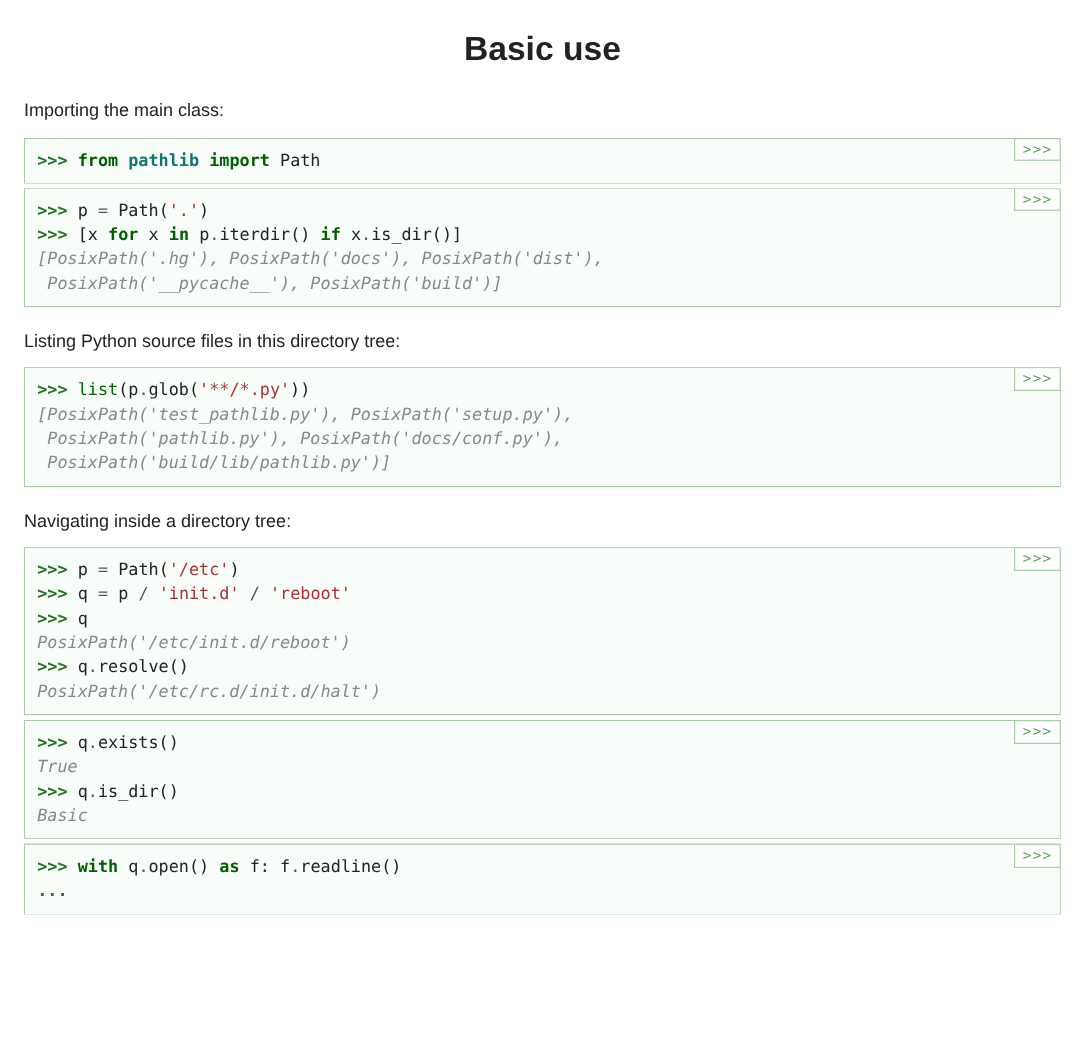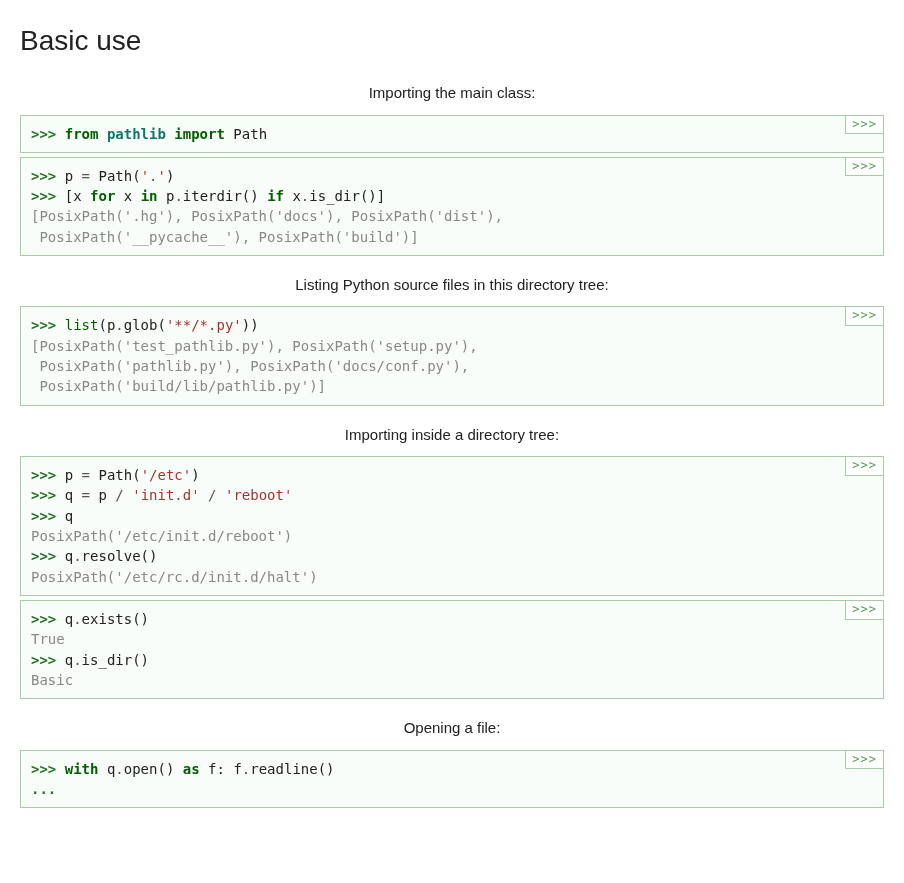--- a/index.html
+++ b/index.html
@@ -5,29 +5,29 @@
   body {
     font-family: "Segoe UI", "Helvetica Neue", Arial, sans-serif;
     margin: 0;
     padding: 10px 20px;
     color: #222;
     background: #fff;
     font-size: 15px;
     line-height: 1.5;
   }
   h2 {
-    font-weight: 400;
+    font-weight: 700;
     font-size: 28px;
     margin: 10px 0 20px 0;
     color: #222;
+    text-align: center;
   }
   p.desc {
     margin: 18px 0 10px 0;
     color: #222;
-    text-align: center;
   }
   .highlight {
     position: relative;
     border: 1px solid #a7cba7;
     background: #f9fdf9;
     padding: 8px 10px;
     font-family: Consolas, "DejaVu Sans Mono", Menlo, monospace;
     font-size: 14px;
     line-height: 1.45;
     white-space: pre;
@@ -46,21 +46,21 @@
     padding: 1px 6px;
     cursor: pointer;
     letter-spacing: 1px;
     line-height: 1.3;
   }
   .gp  { color: #267326; font-weight: bold; }   
   .k   { color: #006000; font-weight: bold; }   
   .nn  { color: #0f766e; font-weight: bold; }   
   .nb  { color: #006000; }                      
   .s   { color: #a83232; }                      
-  .go  { color: #888888; }                      
+  .go  { color: #888888; font-style: italic; }                      
   .o   { color: #555; }                         
   .p   { color: #222; }                         
   .n   { color: #222; }                         
 </style>
 </head>
 <body>
 
 <h2>Basic use</h2>
 
 <div id="sections-container">
@@ -68,28 +68,27 @@
     <div class="highlight"><span class="copybutton">&gt;&gt;&gt;</span><span><span class="gp">&gt;&gt;&gt; </span><span class="k">from</span> <span class="nn">pathlib</span> <span class="k">import</span> <span class="n">Path</span></span></div>
     <div class="highlight"><span class="copybutton">&gt;&gt;&gt;</span><span><span class="gp">&gt;&gt;&gt; </span><span class="n">p</span> <span class="o">=</span> <span class="n">Path</span><span class="p">(</span><span class="s">'.'</span><span class="p">)</span>
 <span class="gp">&gt;&gt;&gt; </span><span class="p">[</span><span class="n">x</span> <span class="k">for</span> <span class="n">x</span> <span class="k">in</span> <span class="n">p</span><span class="o">.</span><span class="n">iterdir</span><span class="p">()</span> <span class="k">if</span> <span class="n">x</span><span class="o">.</span><span class="n">is_dir</span><span class="p">()]</span>
 <span class="go">[PosixPath('.hg'), PosixPath('docs'), PosixPath('dist'),</span>
 <span class="go"> PosixPath('__pycache__'), PosixPath('build')]</span></span></div>
     <p class="desc">Listing Python source files in this directory tree:</p>
     <div class="highlight"><span class="copybutton">&gt;&gt;&gt;</span><span><span class="gp">&gt;&gt;&gt; </span><span class="nb">list</span><span class="p">(</span><span class="n">p</span><span class="o">.</span><span class="n">glob</span><span class="p">(</span><span class="s">'**/*.py'</span><span class="p">))</span>
 <span class="go">[PosixPath('test_pathlib.py'), PosixPath('setup.py'),</span>
 <span class="go"> PosixPath('pathlib.py'), PosixPath('docs/conf.py'),</span>
 <span class="go"> PosixPath('build/lib/pathlib.py')]</span></span></div>
-    <p class="desc">Importing inside a directory tree:</p>
+    <p class="desc">Navigating inside a directory tree:</p>
     <div class="highlight"><span class="copybutton">&gt;&gt;&gt;</span><span><span class="gp">&gt;&gt;&gt; </span><span class="n">p</span> <span class="o">=</span> <span class="n">Path</span><span class="p">(</span><span class="s">'/etc'</span><span class="p">)</span>
 <span class="gp">&gt;&gt;&gt; </span><span class="n">q</span> <span class="o">=</span> <span class="n">p</span> <span class="o">/</span> <span class="s">'init.d'</span> <span class="o">/</span> <span class="s">'reboot'</span>
 <span class="gp">&gt;&gt;&gt; </span><span class="n">q</span>
 <span class="go">PosixPath('/etc/init.d/reboot')</span>
 <span class="gp">&gt;&gt;&gt; </span><span class="n">q</span><span class="o">.</span><span class="n">resolve</span><span class="p">()</span>
 <span class="go">PosixPath('/etc/rc.d/init.d/halt')</span></span></div>
     <div class="highlight"><span class="copybutton">&gt;&gt;&gt;</span><span><span class="gp">&gt;&gt;&gt; </span><span class="n">q</span><span class="o">.</span><span class="n">exists</span><span class="p">()</span>
 <span class="go">True</span>
 <span class="gp">&gt;&gt;&gt; </span><span class="n">q</span><span class="o">.</span><span class="n">is_dir</span><span class="p">()</span>
 <span class="go">Basic</span></span></div>
-    <p class="desc">Opening a file:</p>
     <div class="highlight"><span class="copybutton">&gt;&gt;&gt;</span><span><span class="gp">&gt;&gt;&gt; </span><span class="k">with</span> <span class="n">q</span><span class="o">.</span><span class="n">open</span><span class="p">()</span> <span class="k">as</span> <span class="n">f</span><span class="p">:</span> <span class="n">f</span><span class="o">.</span><span class="n">readline</span><span class="p">()</span>
 <span class="gp">...</span>
 </span></div>
   </div>
 
 </body></html>

